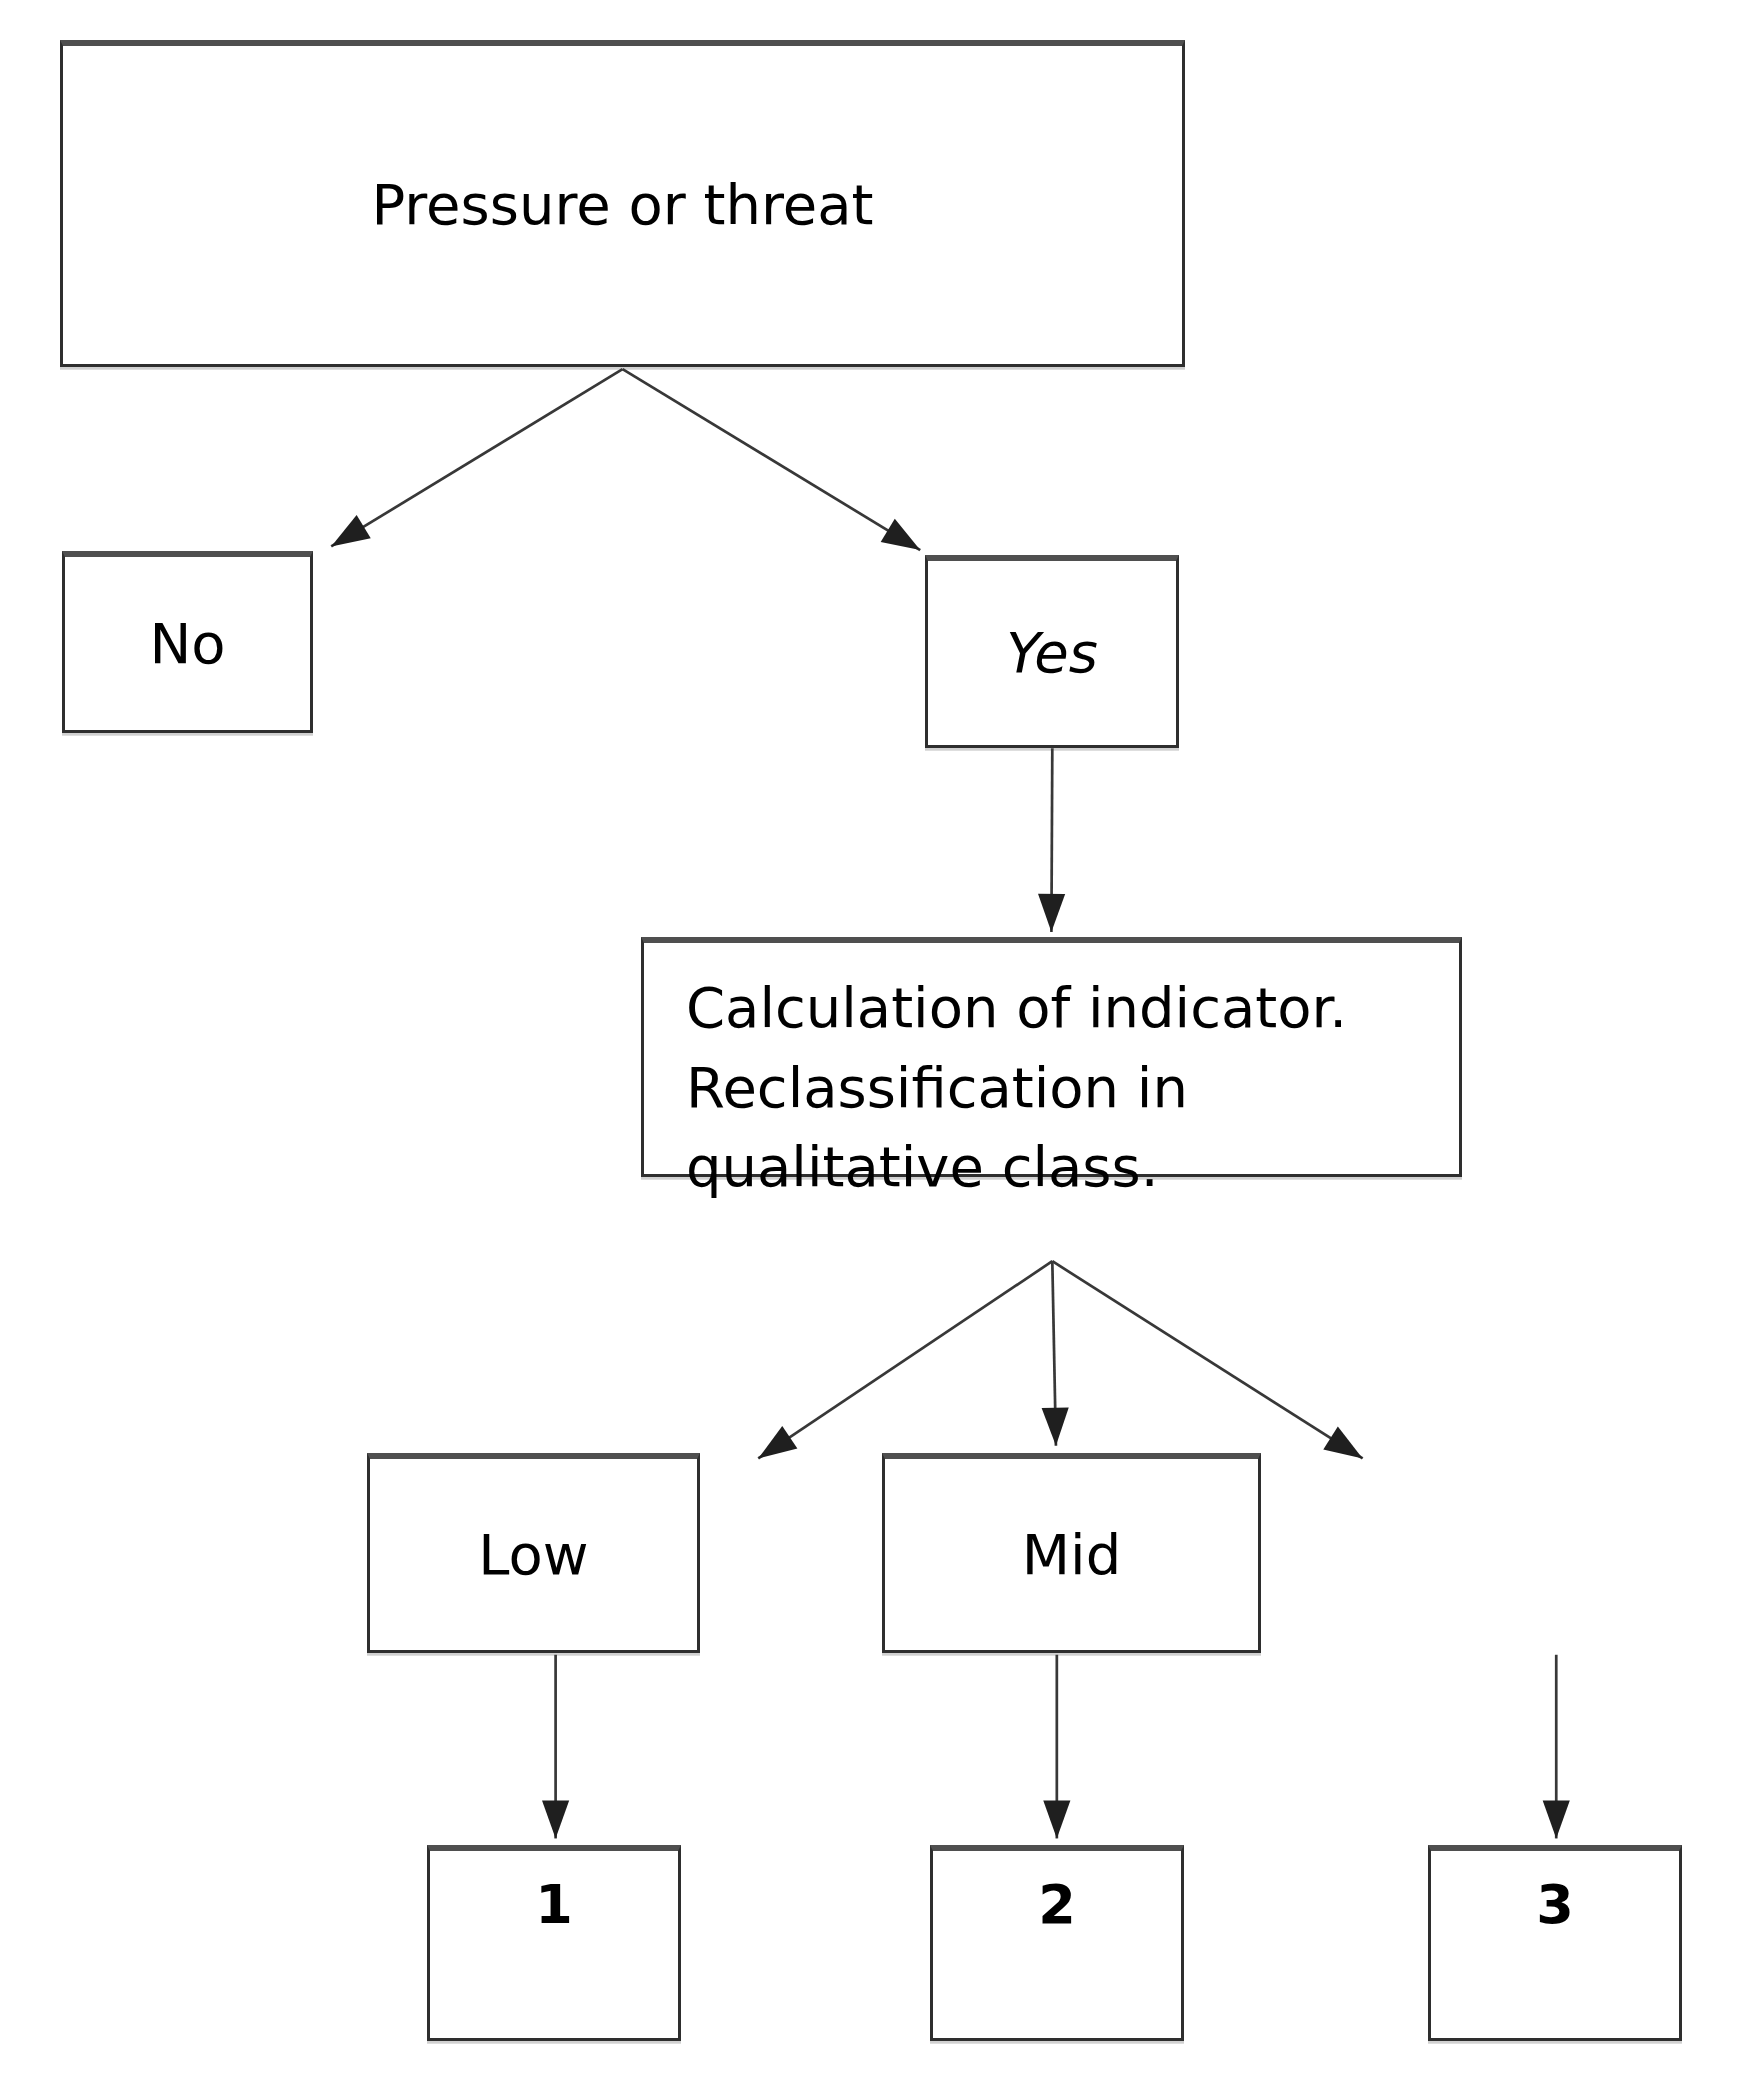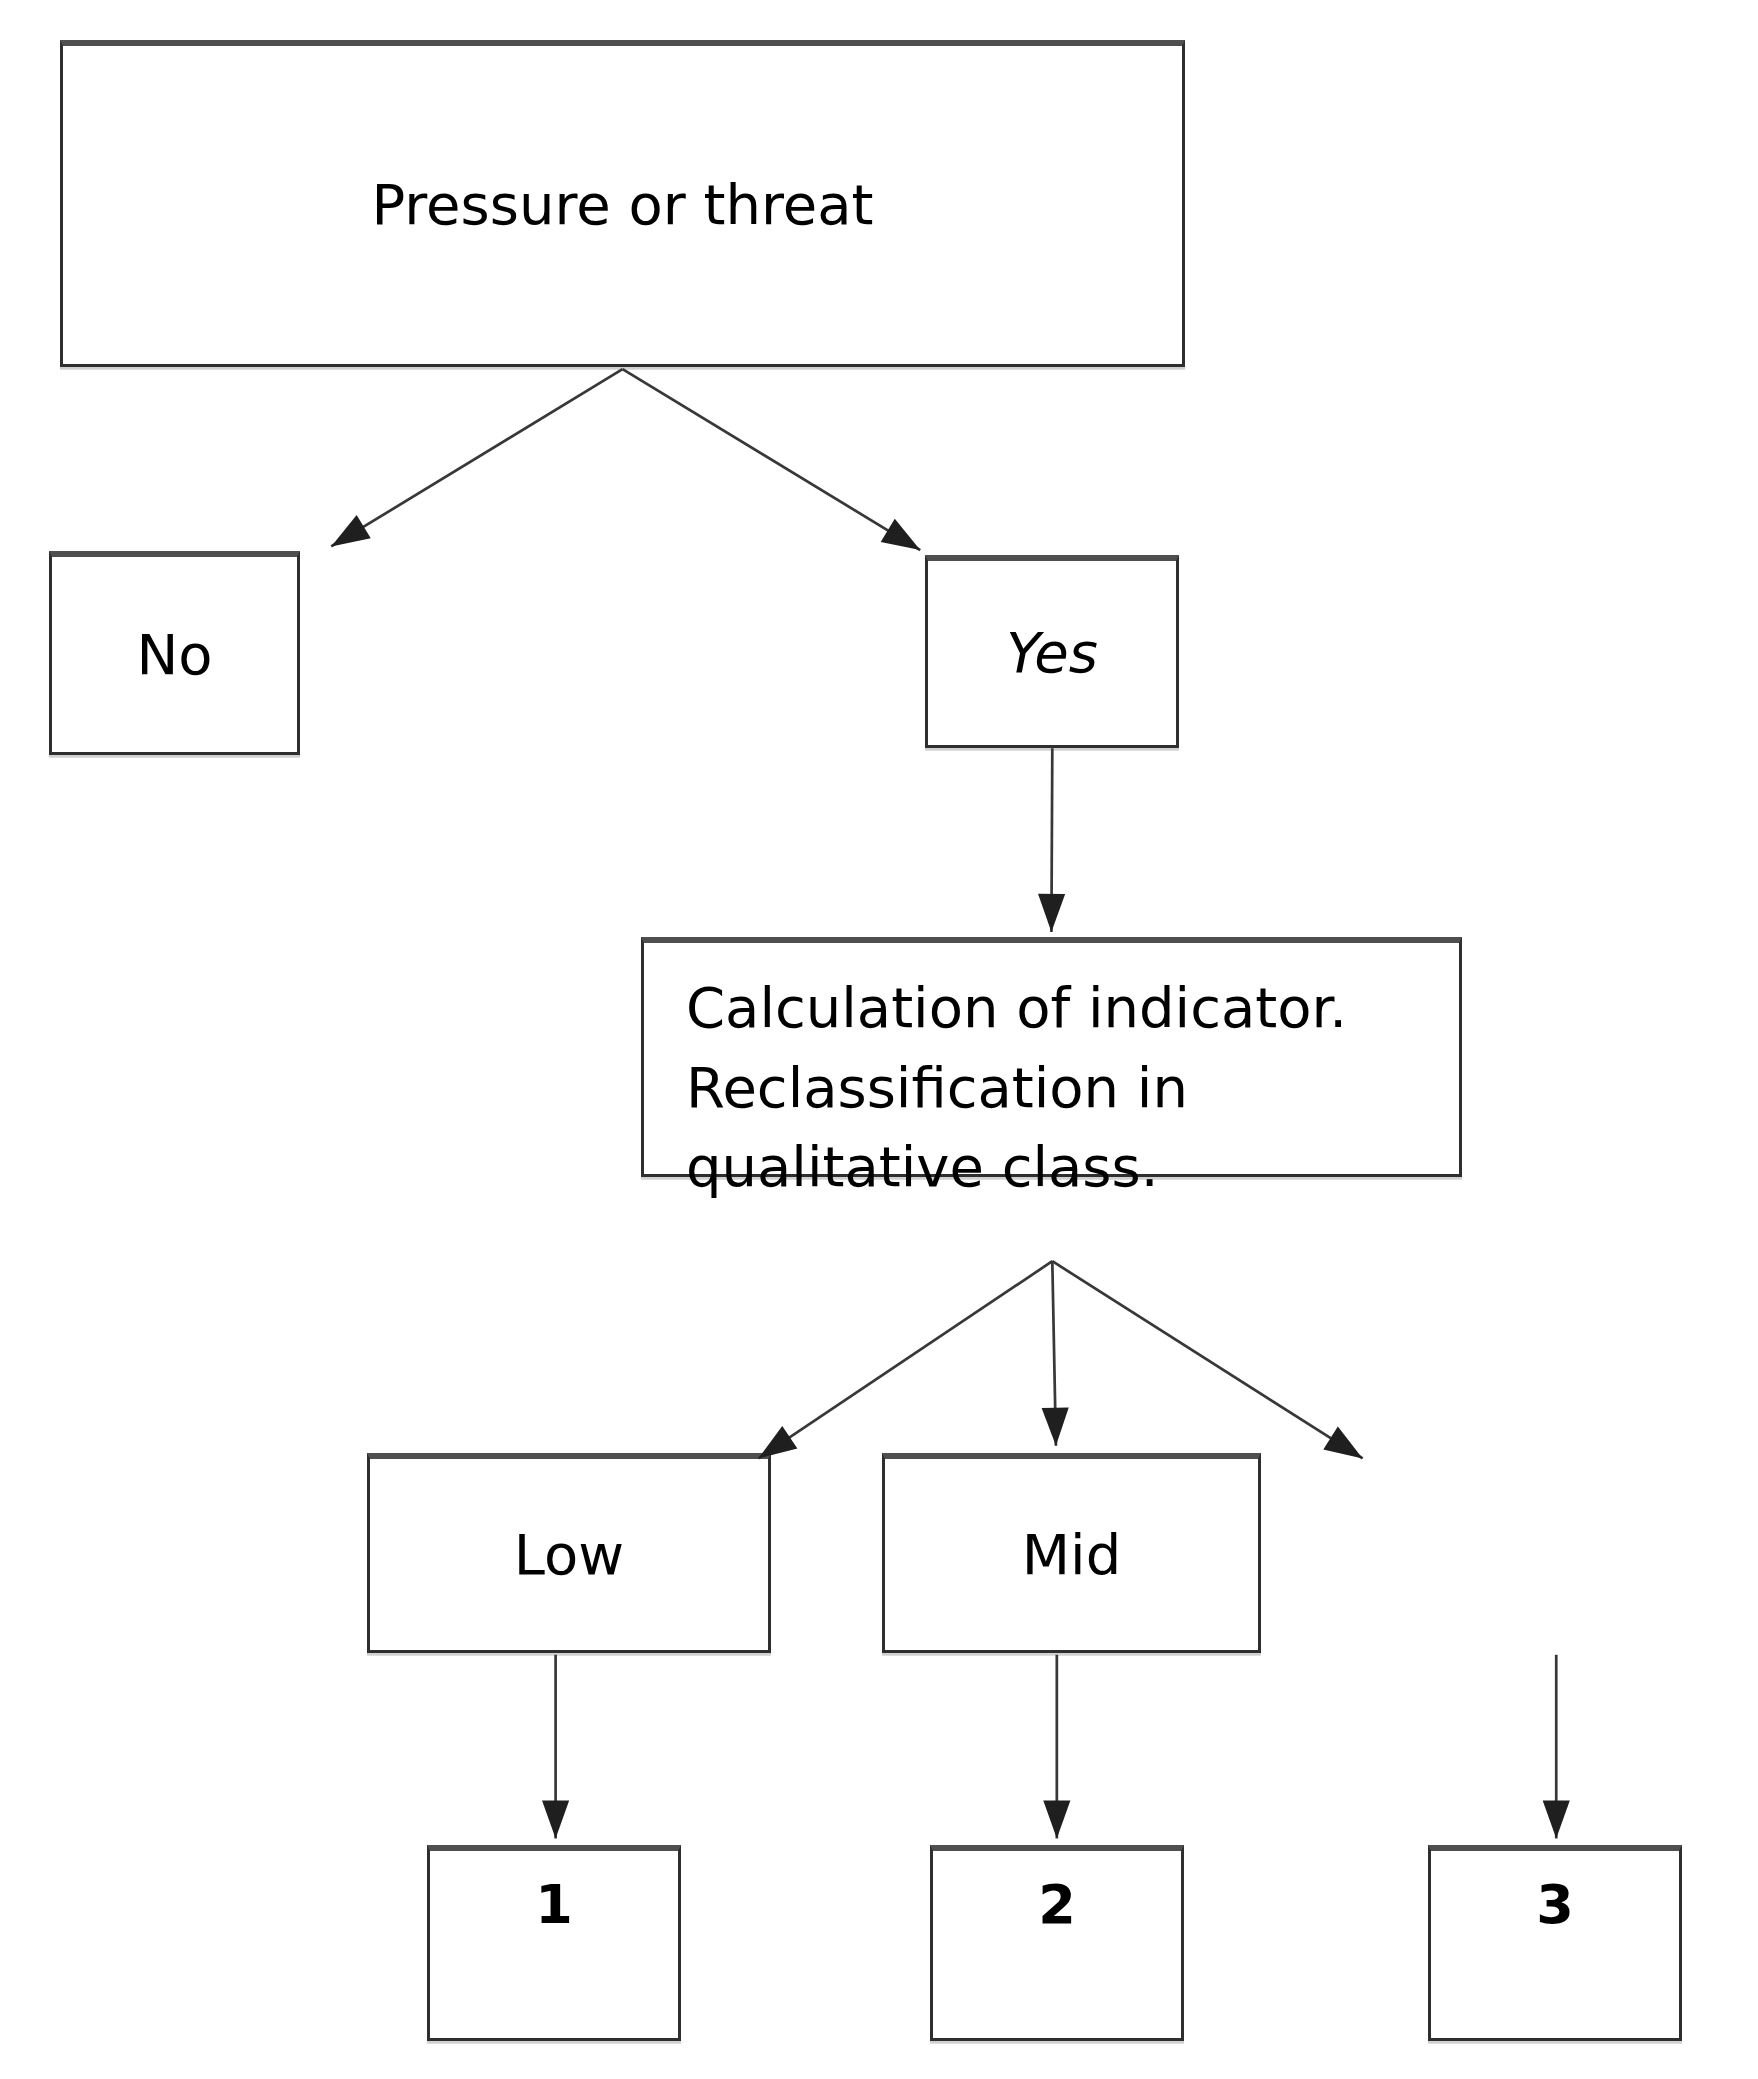--- a/index.html
+++ b/index.html
@@ -27,27 +27,27 @@
     display: flex;
     align-items: center;
     justify-content: center;
     font-size: 56px;
     line-height: 1.2;
     text-align: left;
   }
   .node .label { display: block; }
 
   .box-pressure { left: 60px;  top: 40px;   width: 1125px; height: 327px; }
-  .box-no       { left: 49px;  top: 551px;  width: 251px;  height: 204px; }
+  .box-no       { left: 62px;  top: 551px;  width: 251px;  height: 182px; }
   .box-yes      { left: 925px;top: 555px;  width: 254px;  height: 193px; font-style: italic; }
   .box-calc     { left: 641px; top: 937px; width: 821px;  height: 240px;
                   align-items: flex-start; justify-content: flex-start;
                   padding: 25px 22px 0 42px; text-align: left; }
   .box-calc .label { white-space: pre-line; line-height: 1.42; }
-  .box-low      { left: 367px; top: 1453px; width: 404px;  height: 200px; }
+  .box-low      { left: 367px; top: 1453px; width: 333px;  height: 200px; }
   .box-mid      { left: 868px; top: 1453px; width: 379px;  height: 200px; margin-left: 14px; }
   .box-high     { left: 1367px;top: 1453px; width: 378px;  height: 200px; }
   .box-result   { align-items: flex-start; padding-top: 22px; font-weight: bold; font-size: 54px; }
   .box-r1       { left: 427px; top: 1845px; width: 254px;  height: 196px; }
   .box-r2       { left: 930px;top: 1845px; width: 254px;  height: 196px; }
   .box-r3       { left: 1428px;top: 1845px; width: 254px;  height: 196px; }
 
   .arrows {
     position: absolute;
     left: 0; top: 0;

